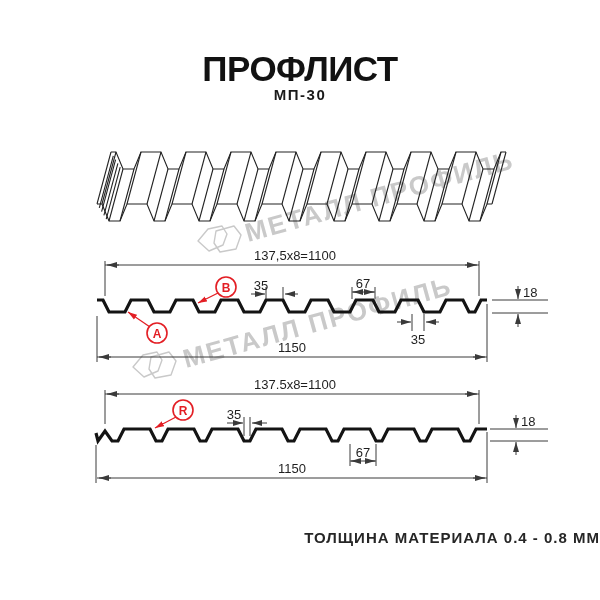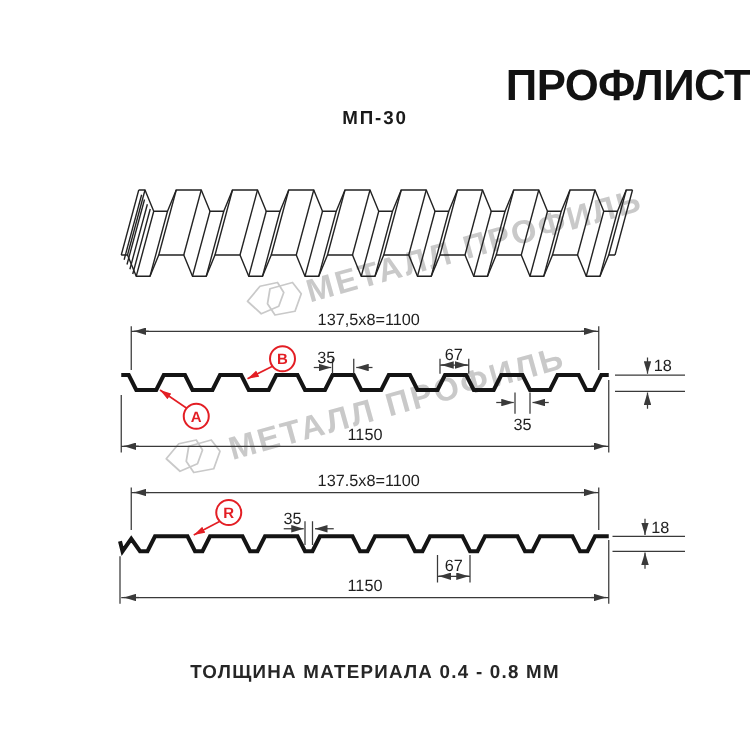--- a/index.html
+++ b/index.html
@@ -1,22 +1,22 @@
 <!DOCTYPE html>
 <html><head>
 <meta charset="utf-8">
 <style>
   html,body{margin:0;padding:0;background:#ffffff;}
   .page{position:relative;width:600px;height:600px;background:#fff;overflow:hidden;
         font-family:"Liberation Sans",sans-serif;}
-  .title{position:absolute;top:49px;left:0;width:100%;text-align:right;
+  .title{position:absolute;top:49px;left:0;width:100%;text-align:center;
          font-size:35px;font-weight:800;letter-spacing:-0.5px;color:#121212;}
   .subtitle{position:absolute;top:86px;left:0;width:100%;text-align:center;
             font-size:15px;font-weight:600;letter-spacing:1.5px;color:#1a1a1a;}
-  .footer{position:absolute;top:529px;left:0;width:100%;text-align:center;
+  .footer{position:absolute;top:529px;left:0;width:100%;text-align:right;
           font-size:15px;font-weight:600;letter-spacing:1px;color:#262626;}
   svg{position:absolute;top:0;left:0;}
   .profile{stroke:#141414;stroke-width:3.2;fill:none;stroke-linejoin:miter;}
   .thin{stroke:#222;stroke-width:1.1;fill:none;}
   .dim{stroke:#3a3a3a;stroke-width:1;fill:none;}
   .dim-text{font-family:"Liberation Sans",sans-serif;font-size:13px;fill:#1f1f1f;}
   .red-line{stroke:#e31e24;stroke-width:1.3;fill:none;}
   .red-circle{stroke:#e31e24;stroke-width:1.6;fill:#ffffff;}
   .red-text{font-family:"Liberation Sans",sans-serif;font-size:12px;font-weight:600;fill:#e31e24;}
   .wm-text{font-family:"Liberation Sans",sans-serif;font-size:26px;font-weight:700;

